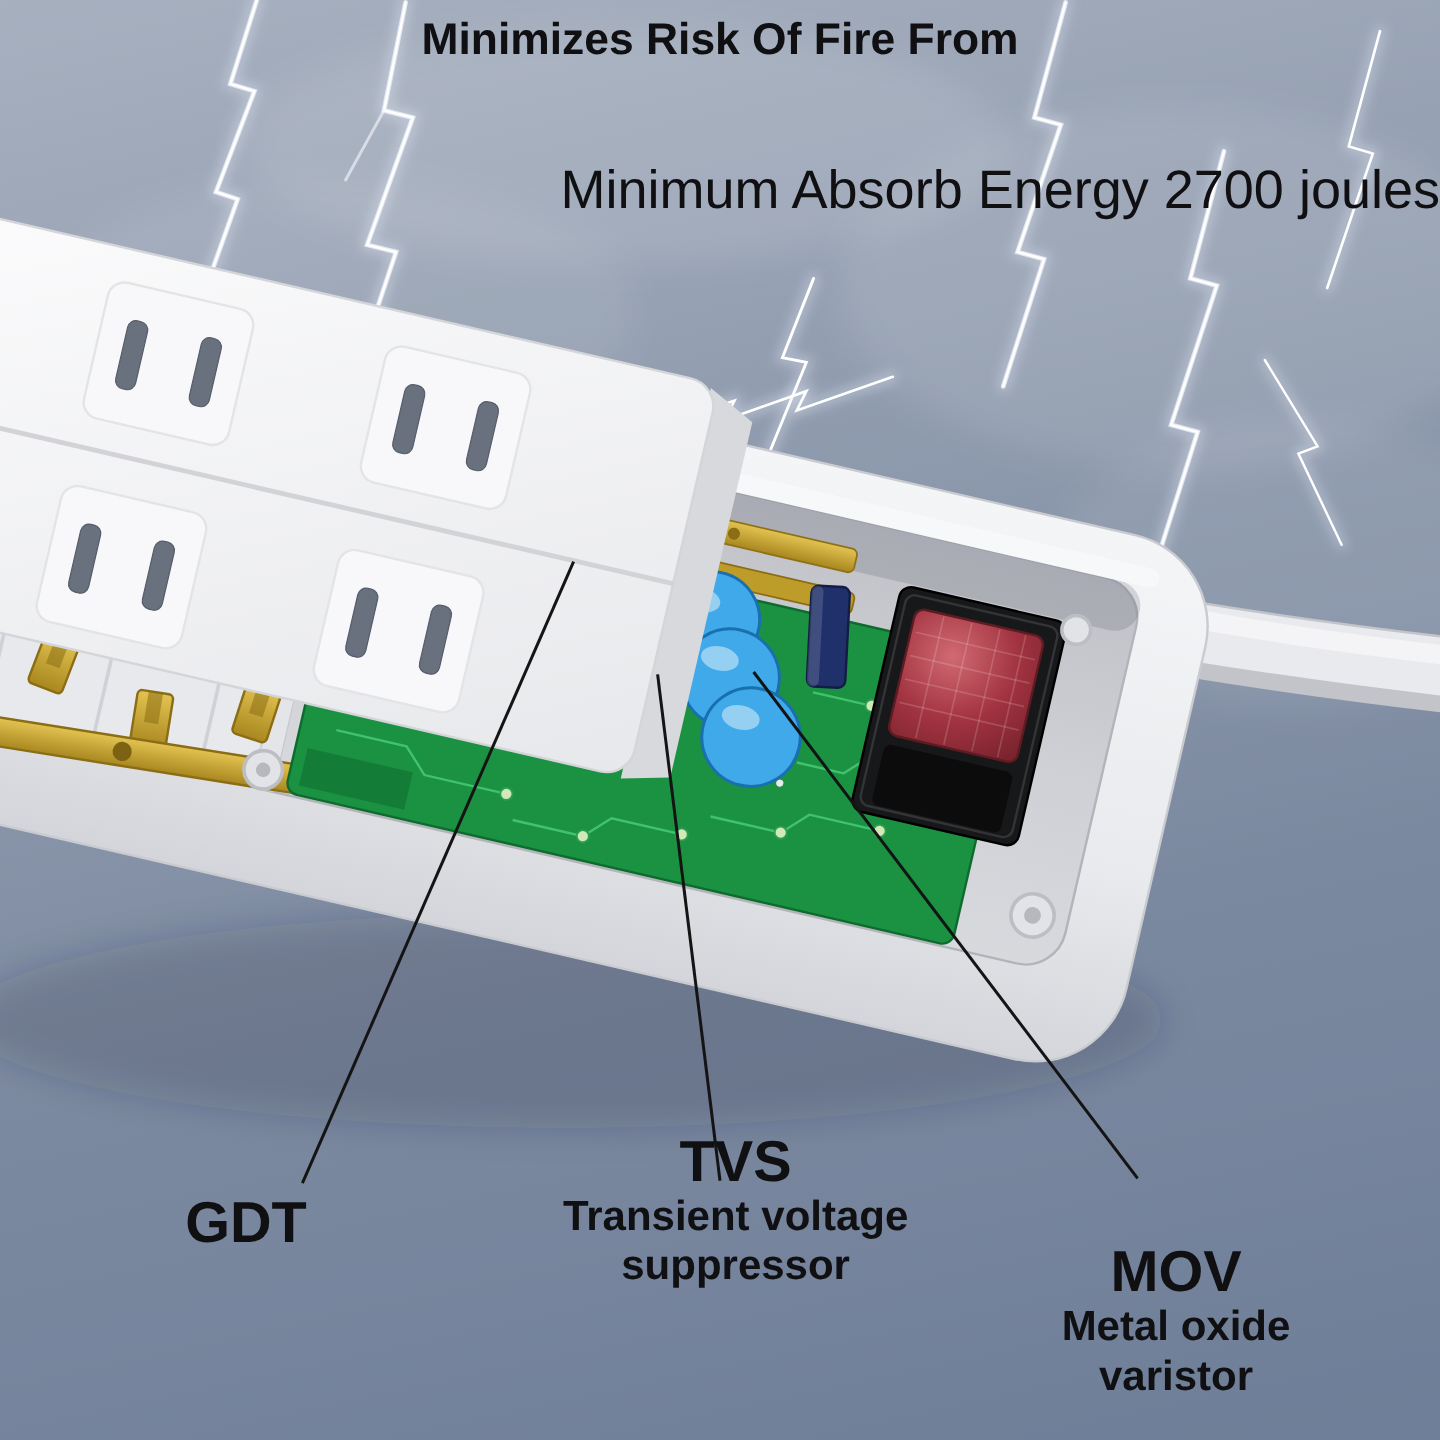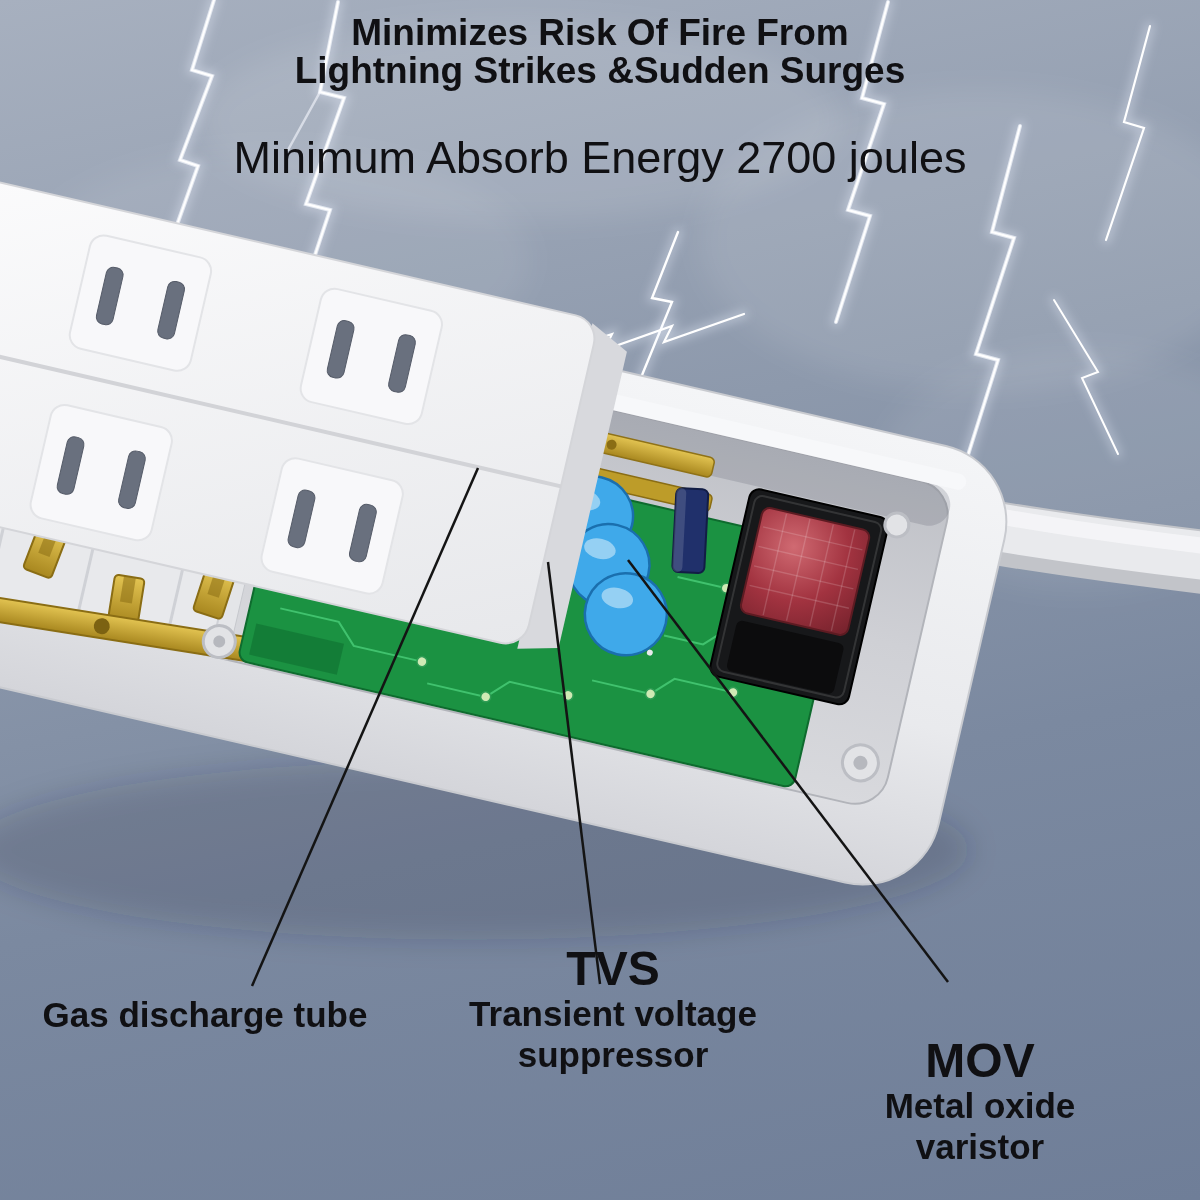--- a/index.html
+++ b/index.html
@@ -7,21 +7,21 @@
     width:1200px;height:1200px;overflow:hidden;position:relative;
     font-family:"Liberation Sans",sans-serif;
     background:linear-gradient(168deg,var(--sky-top,#a7b0bf) 0%,#8d99ac 38%,#7b89a0 65%,var(--sky-bottom,#6f7e98) 100%);
   }
   .scene{position:absolute;inset:0;}
   .headline{
     position:absolute;top:14px;left:0;width:100%;text-align:center;
     font-weight:700;font-size:37px;line-height:1.04;color:var(--text,#101013);
   }
   .subtitle{
-    position:absolute;top:132px;left:0;width:100%;text-align:center;
+    position:absolute;top:132px;left:0;width:100%;text-align:right;
     font-weight:400;font-size:45px;color:var(--text,#101013);
   }
   .callout{position:absolute;text-align:center;color:var(--text,#101013);transform:translateX(-50%);}
   .callout .abbr{font-size:48px;font-weight:700;line-height:1.05;}
   .callout .full{font-size:35px;font-weight:600;line-height:1.16;}
   .callout-gdt{left:205px;top:995px;}
   .callout-tvs{left:613px;top:944px;}
   .callout-mov{left:980px;top:992px;margin-top:44px;}
 </style>
 </head>
@@ -278,26 +278,25 @@
   <g stroke="#141414" stroke-width="2.5">
     <line x1="478" y1="468" x2="252" y2="986"></line>
     <line x1="548" y1="562" x2="600" y2="984"></line>
     <line x1="628" y1="560" x2="948" y2="982"></line>
   </g>
 </svg>
 </div>
 
 <div class="headline">
   <div>Minimizes Risk Of Fire From</div>
-  <div>Lightning Strikes &amp;Sudden Surges</div>
 </div>
 <div class="subtitle">Minimum Absorb Energy 2700 joules</div>
 
 <div class="callout callout-gdt">
-  <div class="full">Gas discharge tube</div>
+  <div class="abbr">GDT</div>
 </div>
 <div class="callout callout-tvs">
   <div class="abbr">TVS</div>
   <div class="full">Transient voltage</div>
   <div class="full">suppressor</div>
 </div>
 <div class="callout callout-mov">
   <div class="abbr">MOV</div>
   <div class="full">Metal oxide varistor</div>
 </div>

